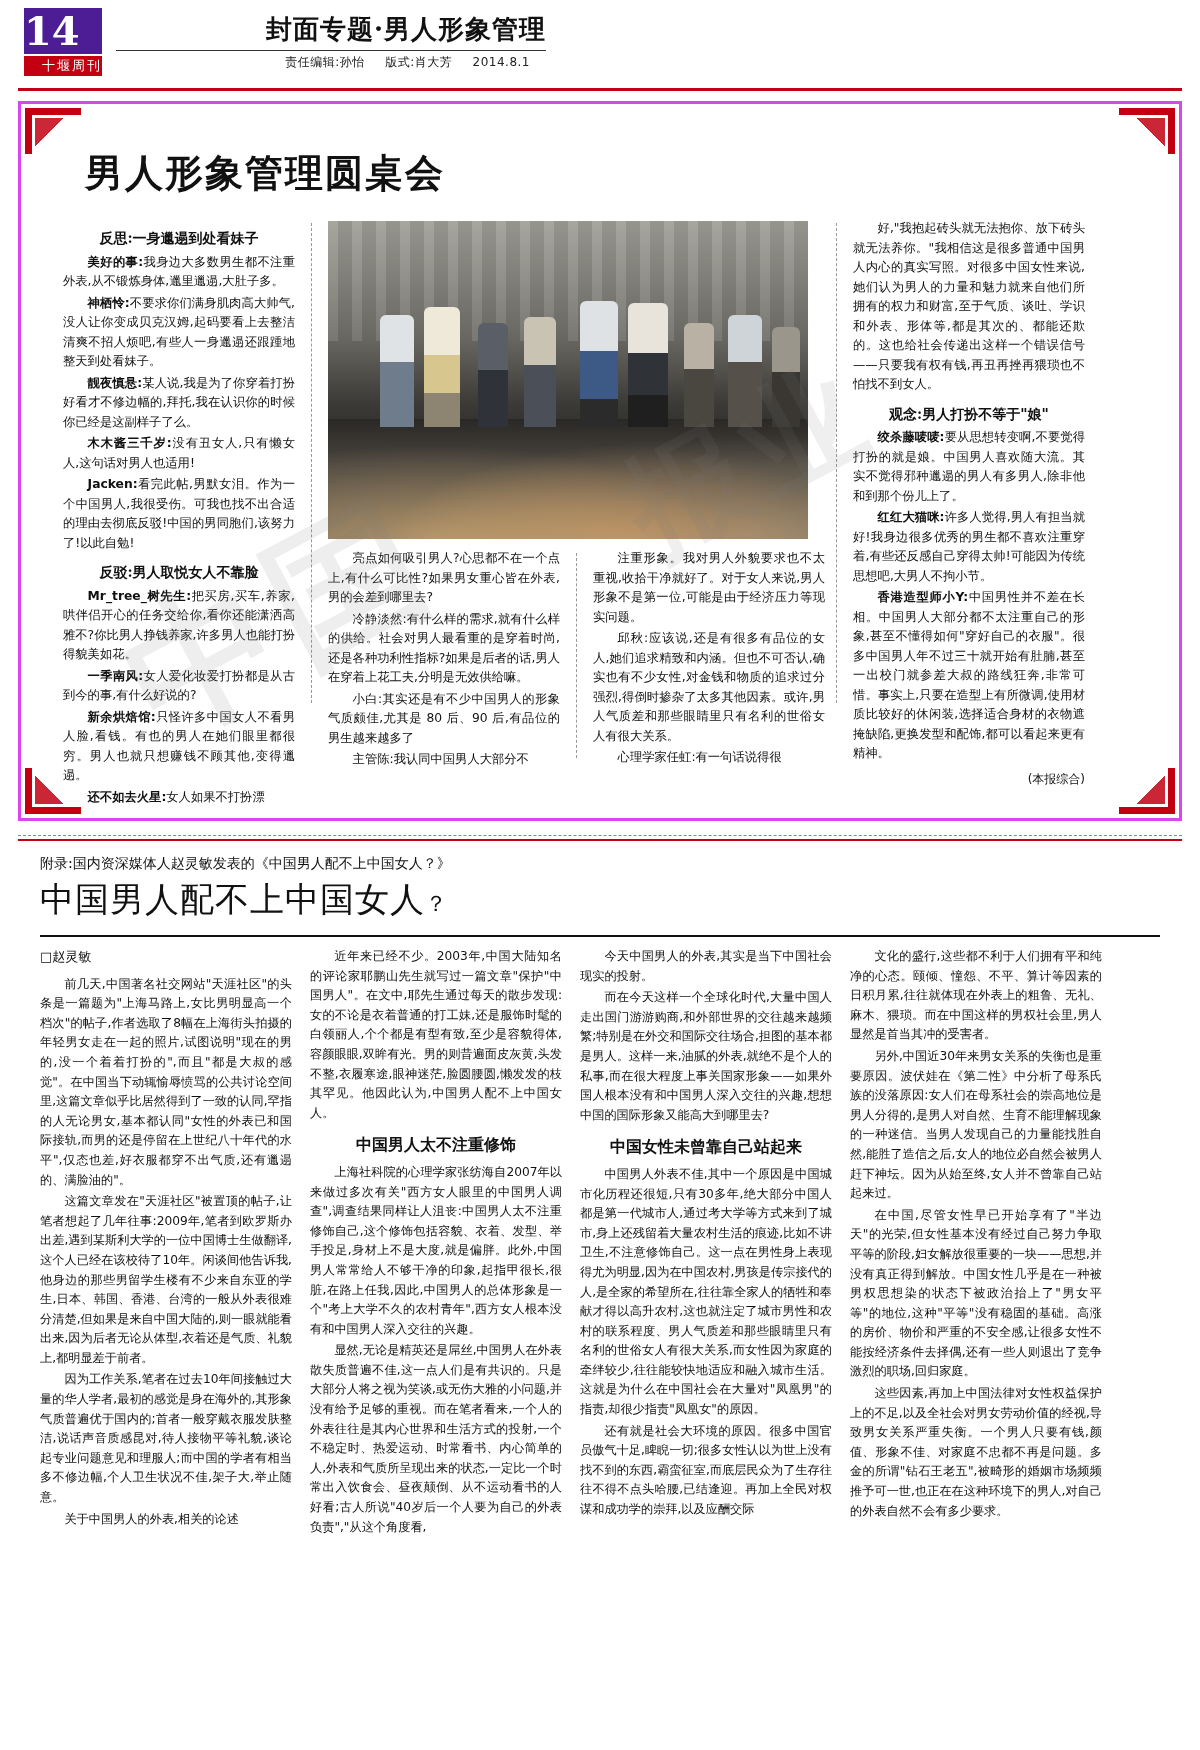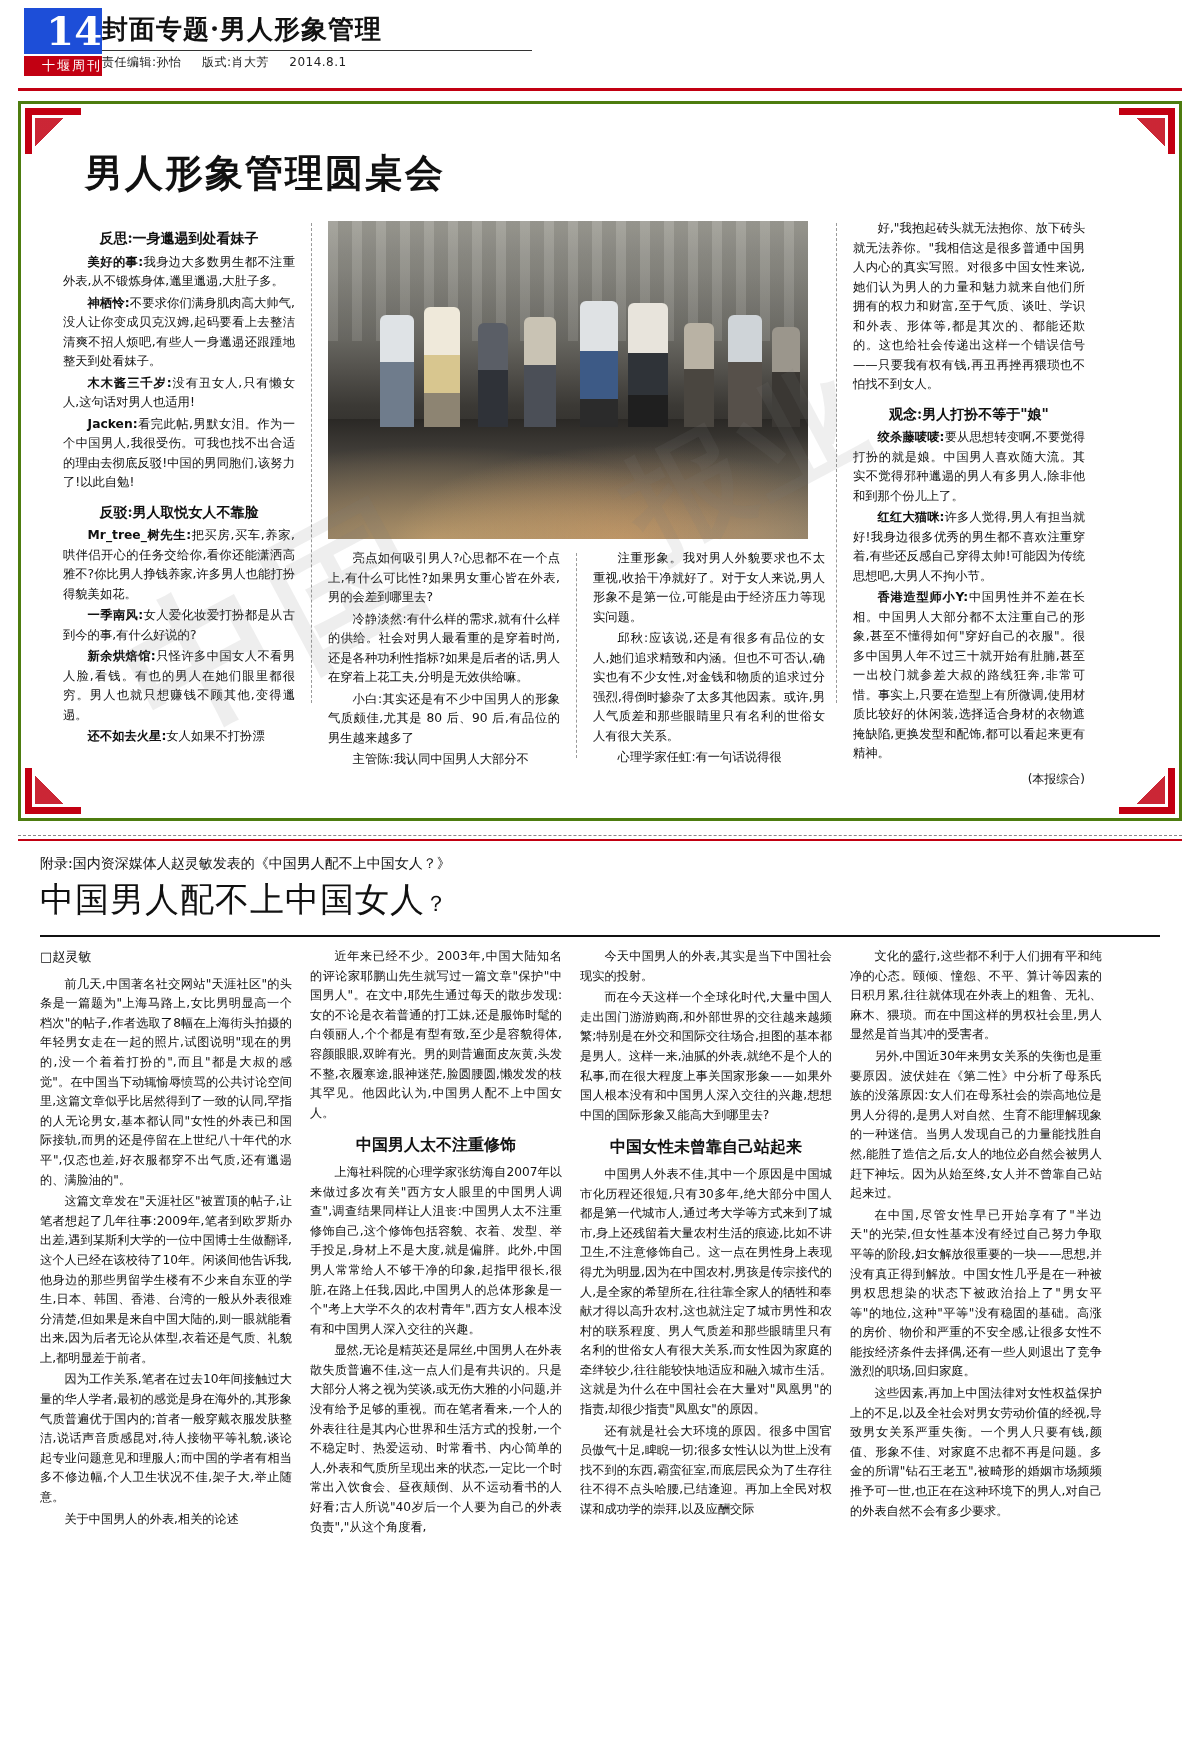--- a/index.html
+++ b/index.html
@@ -29,40 +29,42 @@
     padding: 8px 0 0 0;
     display: flex;
     align-items: flex-start;
   }
   .page-num-block {
     width: 78px;
     margin-left: 24px;
     flex: 0 0 auto;
   }
   .page-num {
-    background: #1d4ed8;
+    background: #4c1d95;
     color: #ffffff;
     font-size: 40px;
     line-height: 46px;
-    text-align: right;
+    text-align: left;
     font-weight: bold;
     font-family: "DejaVu Serif", "Liberation Serif", serif;
     border-bottom: 2px solid #ffffff;
   }
   .page-brand {
     background: #c20012;
     color: #ffffff;
     font-size: 13px;
     line-height: 20px;
     letter-spacing: 2px;
     text-align: right;
     font-family: "DejaVu Sans", sans-serif;
   }
   .masthead-titles {
+    margin-left: 14px;
     padding-top: 4px;
+    text-align: right;
   }
   .masthead-title {
     font-size: 26px;
     font-weight: bold;
     letter-spacing: 1px;
     font-family: "DejaVu Serif", "Liberation Serif", serif;
     color: #111;
     line-height: 34px;
   }
   .masthead-rule {
@@ -79,21 +81,21 @@
 
   .top-rule {
     border-top: 3px solid #c20012;
     margin: 2px 18px 0 18px;
   }
 
   
   .framed {
     position: relative;
     margin: 10px 18px 0 18px;
-    border: 3px solid #4d7c0f;
+    border: 3px solid #d946ef;
     height: 720px;
     box-sizing: border-box;
     background: #fff;
   }
   .corner {
     position: absolute;
     width: 56px;
     height: 46px;
     background:
       linear-gradient(#c20012, #c20012) left top/ 56px 7px no-repeat,
@@ -317,20 +319,21 @@
 
     <div class="frame-inner">
       <div class="headline-main">男人形象管理圆桌会</div>
 
       <div class="cols-top">
 
         <div class="col col-1">
           <div class="sub-h">反思:一身邋遢到处看妹子</div>
           <p class="para"><span class="lead">美好的事:</span><span>我身边大多数男生都不注重外表,从不锻炼身体,邋里邋遢,大肚子多。</span></p>
           <p class="para"><span class="lead">神栖怜:</span><span>不要求你们满身肌肉高大帅气,没人让你变成贝克汉姆,起码要看上去整洁清爽不招人烦吧,有些人一身邋遢还跟踵地整天到处看妹子。</span></p>
+          <p class="para"><span class="lead">靓夜慎悬:</span><span>某人说,我是为了你穿着打扮好看才不修边幅的,拜托,我在认识你的时候你已经是这副样子了么。</span></p>
           <p class="para"><span class="lead">木木酱三千岁:</span><span>没有丑女人,只有懒女人,这句话对男人也适用!</span></p>
           <p class="para"><span class="lead">Jacken:</span><span>看完此帖,男默女泪。作为一个中国男人,我很受伤。可我也找不出合适的理由去彻底反驳!中国的男同胞们,该努力了!以此自勉!</span></p>
           <div class="sub-h">反驳:男人取悦女人不靠脸</div>
           <p class="para"><span class="lead">Mr_tree_树先生:</span><span>把买房,买车,养家,哄伴侣开心的任务交给你,看你还能潇洒高雅不?你比男人挣钱养家,许多男人也能打扮得貌美如花。</span></p>
           <p class="para"><span class="lead">一季南风:</span><span>女人爱化妆爱打扮都是从古到今的事,有什么好说的?</span></p>
           <p class="para"><span class="lead">新余烘焙馆:</span><span>只怪许多中国女人不看男人脸,看钱。有也的男人在她们眼里都很穷。男人也就只想赚钱不顾其他,变得邋遢。</span></p>
           <p class="para"><span class="lead">还不如去火星:</span><span>女人如果不打扮漂</span></p>
         </div>
 
         <div class="vdiv"></div>

